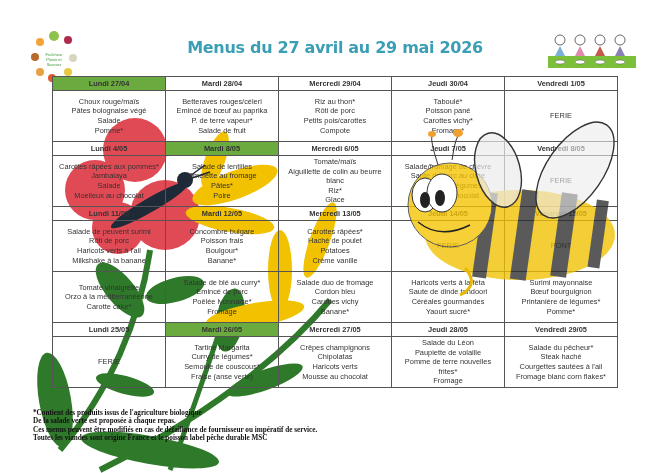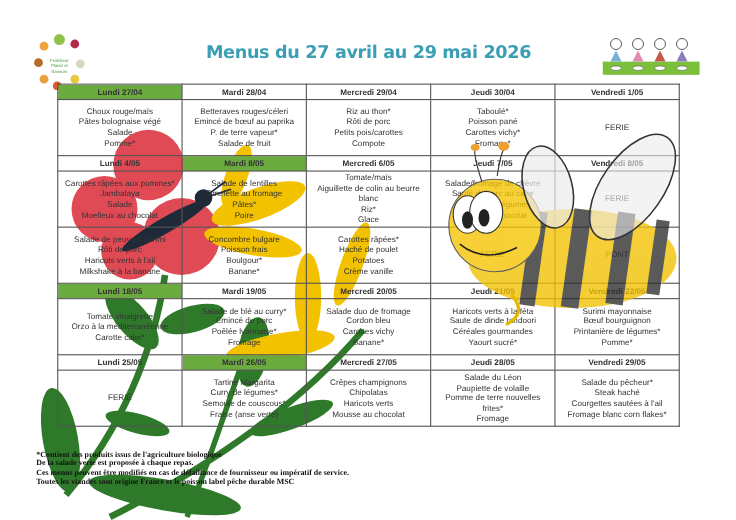--- a/index.html
+++ b/index.html
@@ -169,20 +169,27 @@
           <span class="line">Salade/fromage de chèvre</span>
           <span class="line">Sauté de porc au cidre</span>
           <span class="line">Julienne de légumes</span>
           <span class="line">Crème au chocolat</span>
         </td>
         <td class="body">
           <span class="line">FERIE</span>
         </td>
       </tr>
       <tr>
+        <td class="hdr">Lundi 11/05</td>
+        <td class="hdr">Mardi 12/05</td>
+        <td class="hdr">Mercredi 13/05</td>
+        <td class="hdr">Jeudi 14/05</td>
+        <td class="hdr">Vendredi 15/05</td>
+      </tr>
+      <tr>
         <td class="body">
           <span class="line">Salade de peuvent surimi</span>
           <span class="line">Rôti de porc</span>
           <span class="line">Haricots verts à l'ail</span>
           <span class="line">Milkshake à la banane</span>
         </td>
         <td class="body">
           <span class="line">Concombre bulgare</span>
           <span class="line">Poisson frais</span>
           <span class="line">Boulgour*</span>
@@ -193,27 +200,20 @@
           <span class="line">Haché de poulet</span>
           <span class="line">Potatoes</span>
           <span class="line">Crème vanille</span>
         </td>
         <td class="body">
           <span class="line">FERIE</span>
         </td>
         <td class="body">
           <span class="line">PONT</span>
         </td>
-      </tr>
-      <tr>
-        <td class="hdr green">Lundi 18/05</td>
-        <td class="hdr">Mardi 19/05</td>
-        <td class="hdr">Mercredi 20/05</td>
-        <td class="hdr">Jeudi 21/05</td>
-        <td class="hdr">Vendredi 22/05</td>
       </tr>
       <tr>
         <td class="body">
           <span class="line">Tomate vinaigrette</span>
           <span class="line">Orzo à la méditerranéenne</span>
           <span class="line">Carotte cake*</span>
         </td>
         <td class="body">
           <span class="line">Salade de blé au curry*</span>
           <span class="line">Emincé de porc</span>

